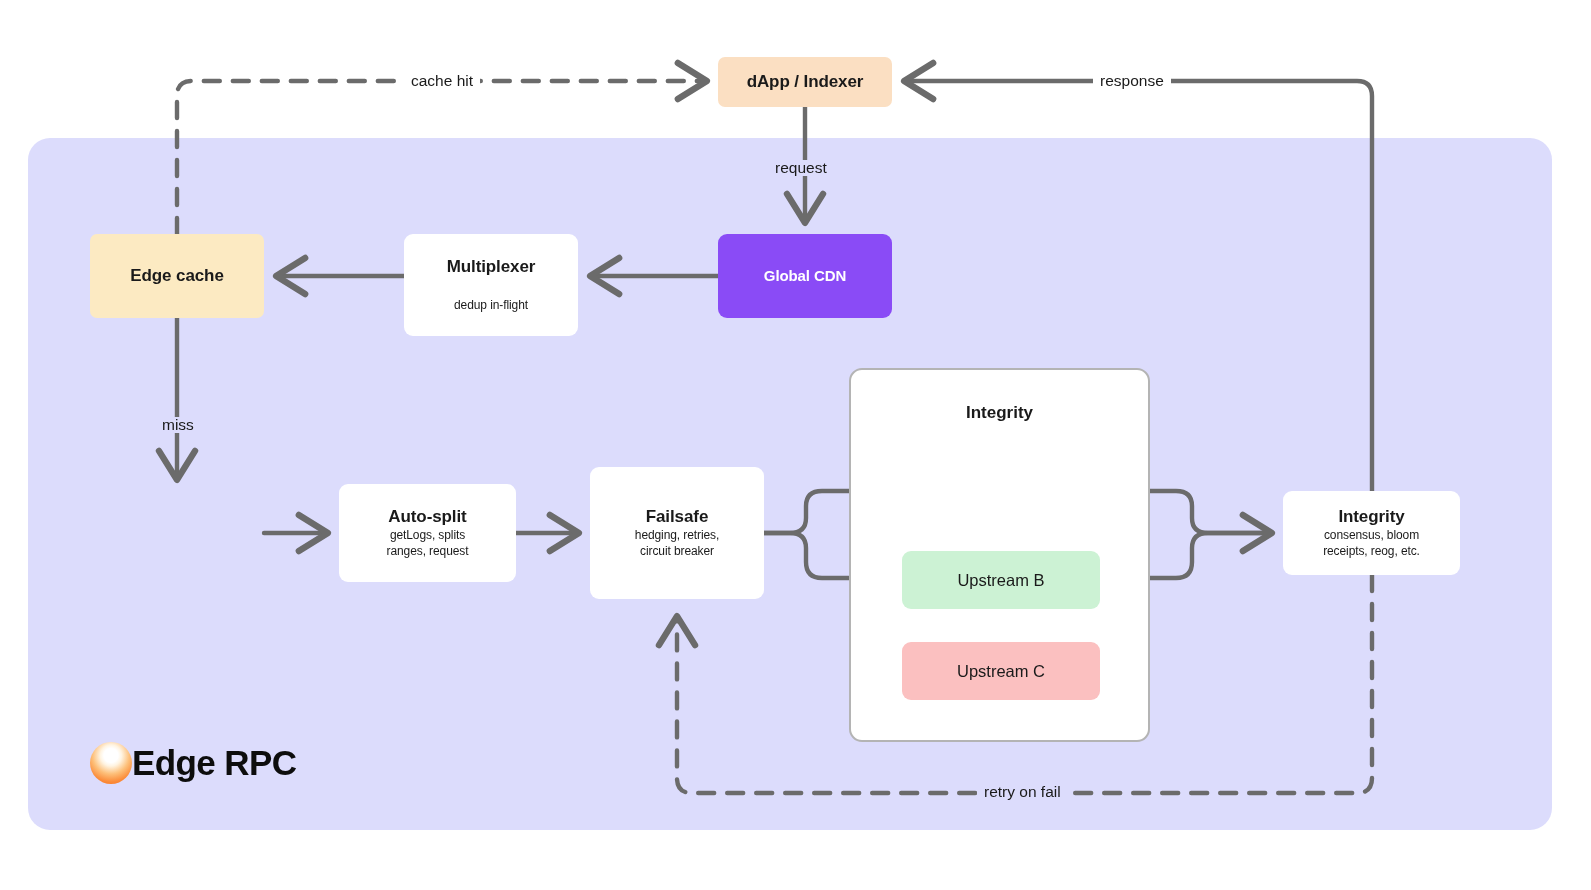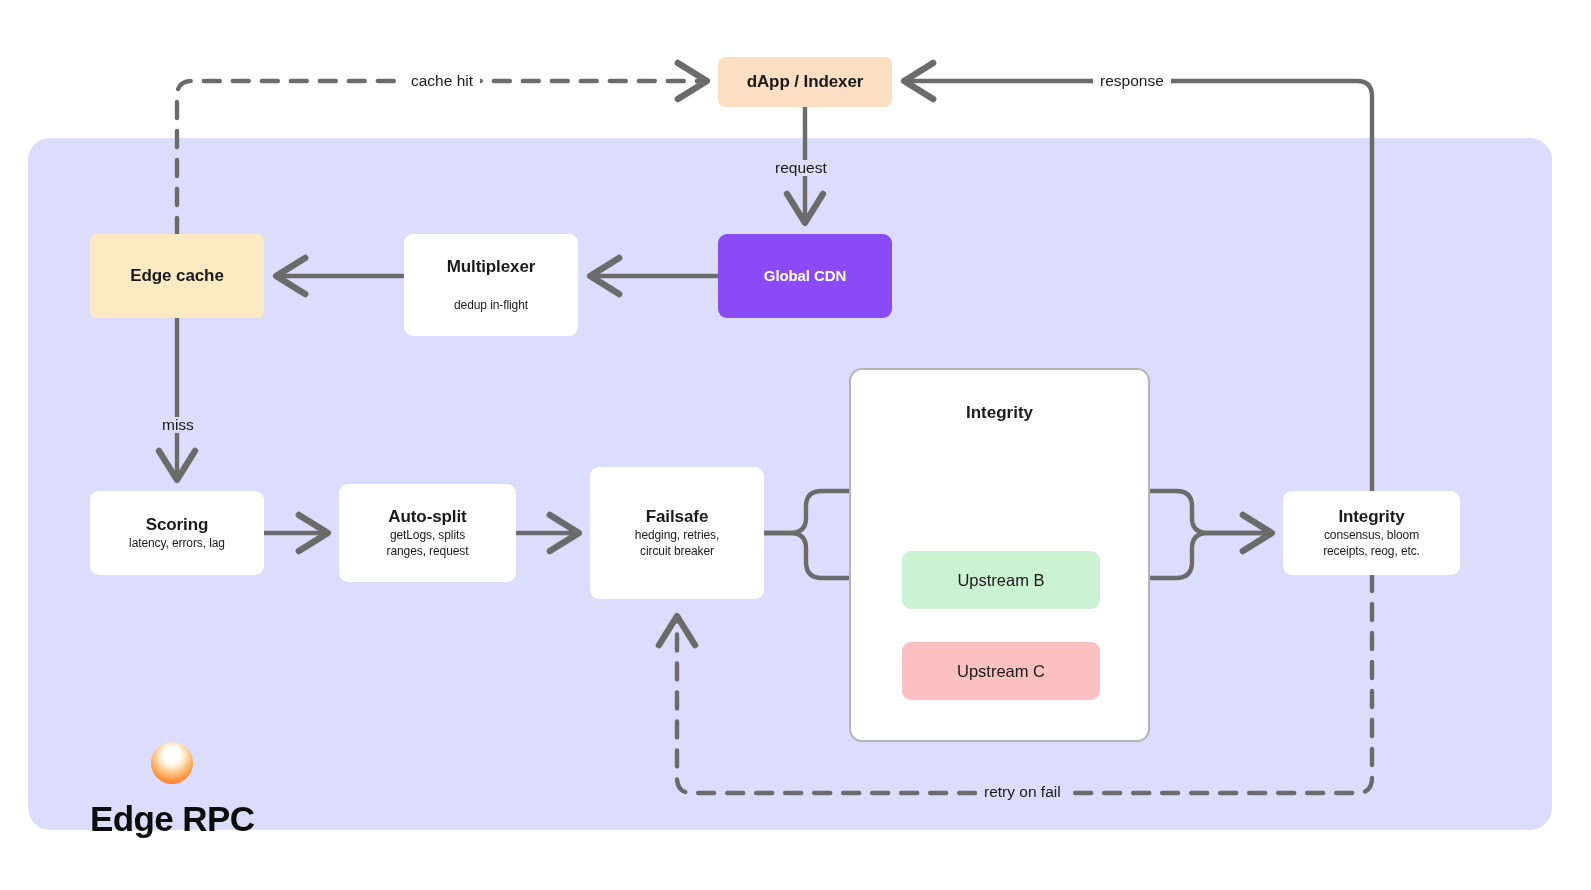--- a/index.html
+++ b/index.html
@@ -136,22 +136,20 @@
   #l-request  { left: 768px; top: 160px; }
   #l-miss     { left: 155px; top: 397px; margin-top: 20px; }
   #l-retry    { left: 977px; top: 784px; }
 
   
   #brand {
     position: absolute;
     left: 90px; top: 742px;
     display: flex;
     align-items: center;
-    gap: 15px;
-    flex-direction: column;
   }
   #brand-mark {
     width: 42px; height: 42px;
     border-radius: 50%;
     background:
       radial-gradient(circle at 50% 32%, #ffffff 0%, #ffffff 20%, #fff4e2 30%, #fdc07a 52%, #fb8c3a 74%, #f96b16 100%);
   }
   #brand-name {
     font-size: 35px;
     font-weight: bold;
@@ -213,24 +211,20 @@
 
   <div class="node white" id="n-mux">
     <div class="ttl">Multiplexer</div>
     <div class="sub">dedup in-flight</div>
   </div>
 
   <div class="node" id="n-cdn">
     <div class="ttl">Global CDN</div>
   </div>
 
-  <div class="node white" id="n-scoring">
-    <div class="ttl">Scoring</div>
-    <div class="sub">latency, errors, lag</div>
-  </div>
 
   <div class="node white" id="n-autosplit">
     <div class="ttl">Auto-split</div>
     <div class="sub">getLogs, splits</div>
     <div class="sub">ranges, request</div>
   </div>
 
   <div class="node white" id="n-failsafe">
     <div class="ttl">Failsafe</div>
     <div class="sub">hedging, retries,</div>

